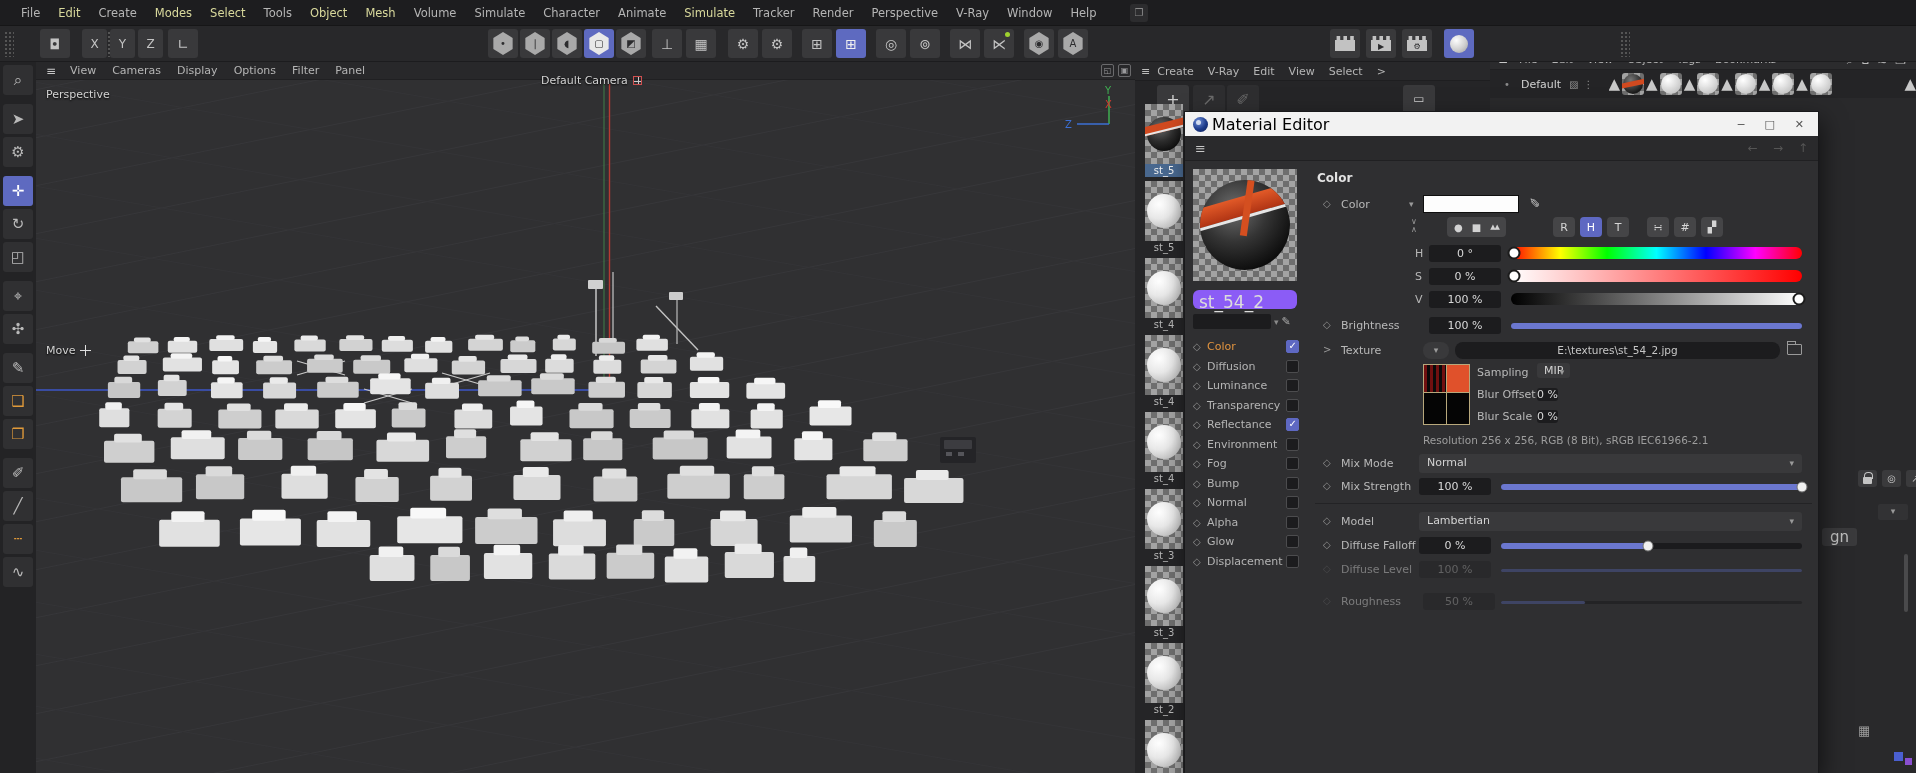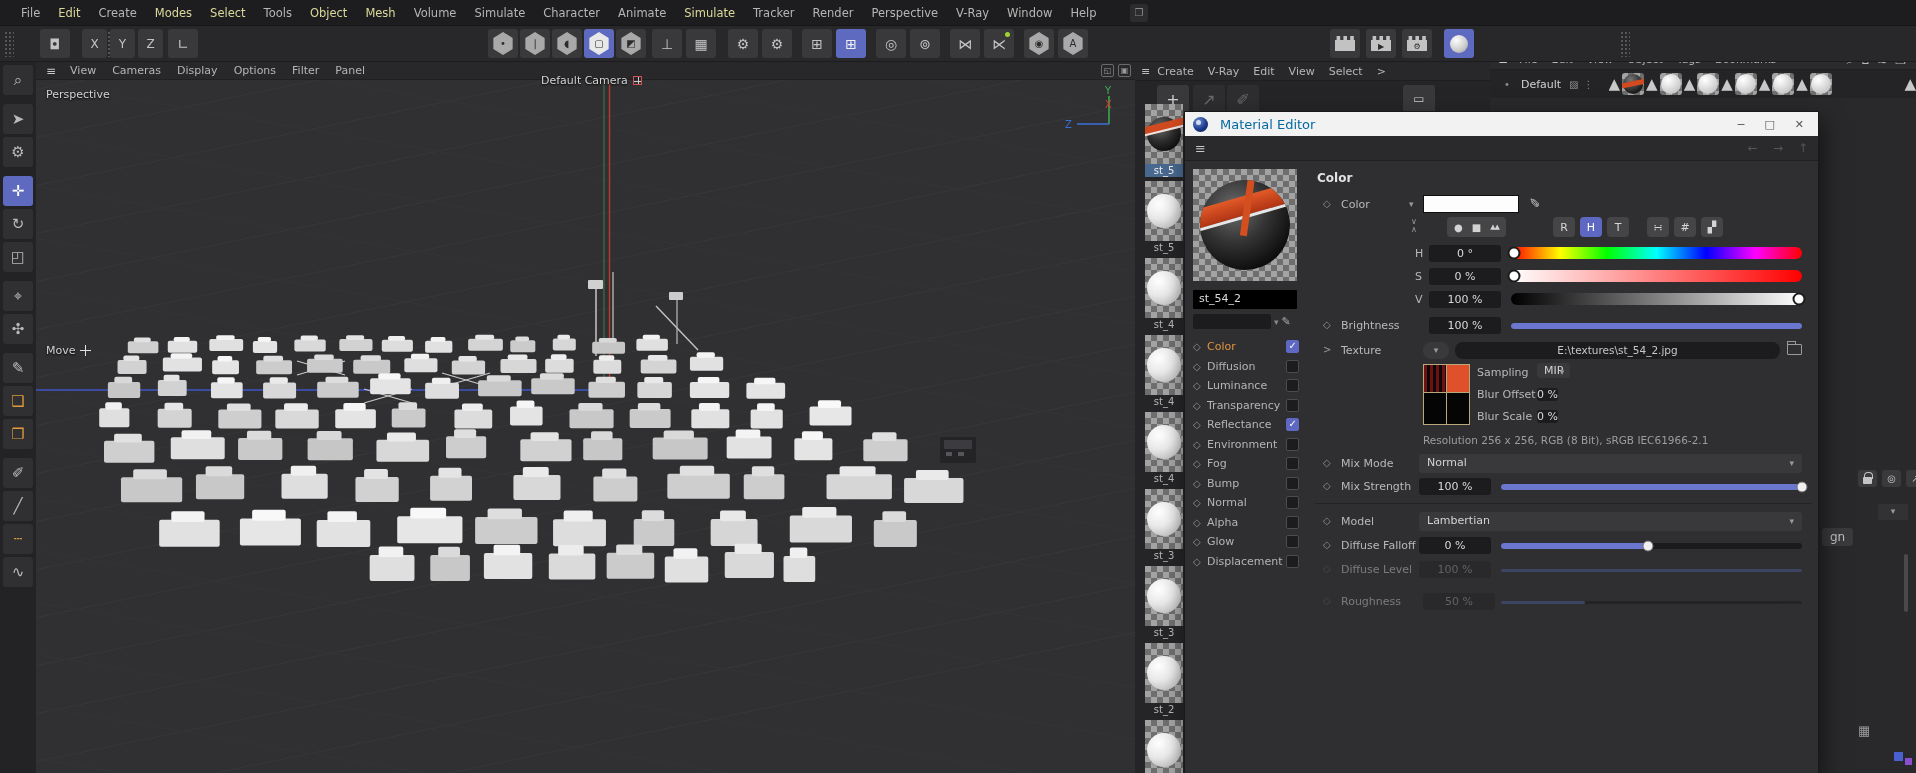--- a/index.html
+++ b/index.html
@@ -117,51 +117,51 @@
   
   .sliver-icons { position:absolute; left:368px; top:444px; display:flex; gap:5px;}
   .sl-btn { width:19px; height:17px; background:#3a3a3c; border-radius:3px; color:#c4c4c4;
     font-size:10px; display:flex; align-items:center; justify-content:center;}
   .lockicon { width:9px; height:7px; background:#c4c4c4; border-radius:1px; position:relative; margin-top:4px;}
   .lockicon:before { content:""; position:absolute; left:1px; top:-5px; width:7px; height:6px;
     border:1.5px solid #c4c4c4; border-bottom:none; border-radius:4px 4px 0 0;}
   .sliver-dd { position:absolute; left:388px; top:478px; width:30px; height:16px; background:#323234;
     border-radius:2px; color:#999; font-size:9px; text-align:center; line-height:15px;}
   .gn-btn { position:absolute; left:332px; top:502px; height:18px; padding:0 8px; background:#3a3a3c;
-    border-radius:3px; color:#c0c0c0; line-height:18px; font-size:12px;}
+    border-radius:3px; color:#c0c0c0; line-height:18px; font-size:15px;}
   .sliver-scroll { position:absolute; left:414px; top:528px; width:4px; height:58px; background:#4a4a4c; border-radius:2px;}
   .sliver-grid { position:absolute; left:368px; top:697px; color:#9a9a9a; font-size:13px;}
   .sliver-dot1 { position:absolute; left:404px; top:726px; width:9px; height:9px; background:#4a5fd0;}
   .sliver-dot2 { position:absolute; left:415px; top:732px; width:7px; height:7px; background:#8a4fd0;}
   
   .medwin { position:absolute; left:1185px; top:112px; width:633px; height:661px; z-index:10;
     background:#2f2f31; box-shadow:0 0 0 1px #19191b, 4px 8px 22px rgba(0,0,0,.55);}
   .med-title { height:24px; background:#f2f2f2; display:flex; align-items:center; padding:0 8px;}
   .med-logo { width:15px; height:15px; border-radius:50%;
     background:radial-gradient(circle at 36% 30%, #6f8fd8 0%, #1c3a8a 55%, #0c1e52 100%);
     position:relative; overflow:hidden;}
   .med-logo:after { content:""; position:absolute; left:3px; top:3px; width:5px; height:5px;
     border-radius:50%; background:#e8ecf6; opacity:.85;}
-  .med-title .ttl { margin-left:12px; color:#0369a1; font-size:13px;}
+  .med-title .ttl { margin-left:4px; color:#000000; font-size:16px;}
   .med-title .winbtns { margin-left:auto; display:flex; gap:20px; color:#555; font-size:11px; padding-right:6px;}
   .med-menu { height:25px; background:#2a2a2c; border-bottom:1px solid #202022;
     display:flex; align-items:center; padding:0 10px;}
   .med-menu .burger { color:#c9c9c9; font-size:13px;}
   .med-menu .nav { margin-left:auto; display:flex; gap:15px; color:#555; font-size:12px;}
   .med-body { position:relative; display:flex; padding:8px 6px 0 8px; height:612px;}
   
   .med-left { width:114px; flex:none;}
   .preview { width:104px; height:112px; position:relative; overflow:hidden;}
   .helmet { position:absolute; left:7px; top:11px; width:90px; height:90px; border-radius:50%;
     background:radial-gradient(circle at 38% 32%, #6e6e6e 0%, #343434 40%, #0b0b0b 78%); overflow:hidden;}
   .helmet .band { position:absolute; left:-8px; top:14px; width:120px; height:22px;
     background:linear-gradient(#e25a28,#b03414); transform:rotate(-16deg); border-bottom:3px solid #e6e6e6;}
   .helmet .vband { position:absolute; left:44px; top:-4px; width:7px; height:60px; background:#d44f20; transform:rotate(8deg);}
-  .name-field { margin-top:9px; width:104px; height:19px; background:#000000; border-radius:1px;
-    color:#dcdcdc; padding:2px 6px; font-size:11px;}
+  .name-field { margin-top:9px; width:104px; height:19px; background:#8b5cf6; border-radius:6px;
+    color:#dcdcdc; padding:2px 6px; font-size:17px;}
   .type-row { margin-top:5px; display:flex; align-items:center; gap:3px;}
   .type-dd { width:78px; height:15px; background:#1c1c1e; border-radius:2px;}
   .type-row .car { color:#8a8a8a; font-size:9px;}
   .type-row .pen { color:#aaa; font-size:11px;}
   .channels { margin-top:8px;}
   .ch-row { display:flex; align-items:center; height:19.5px; width:106px;}
   .ch-row .dmd { color:#8f8f8f; font-size:10px; width:14px;}
   .ch-row .ch-label { font-size:11px; color:#b4b4b4;}
   .ch-row .ch-label.accent { color:#e0933f;}
   .ch-box { margin-left:auto; width:13px; height:13px; border-radius:2px; background:#1c1c1e;

